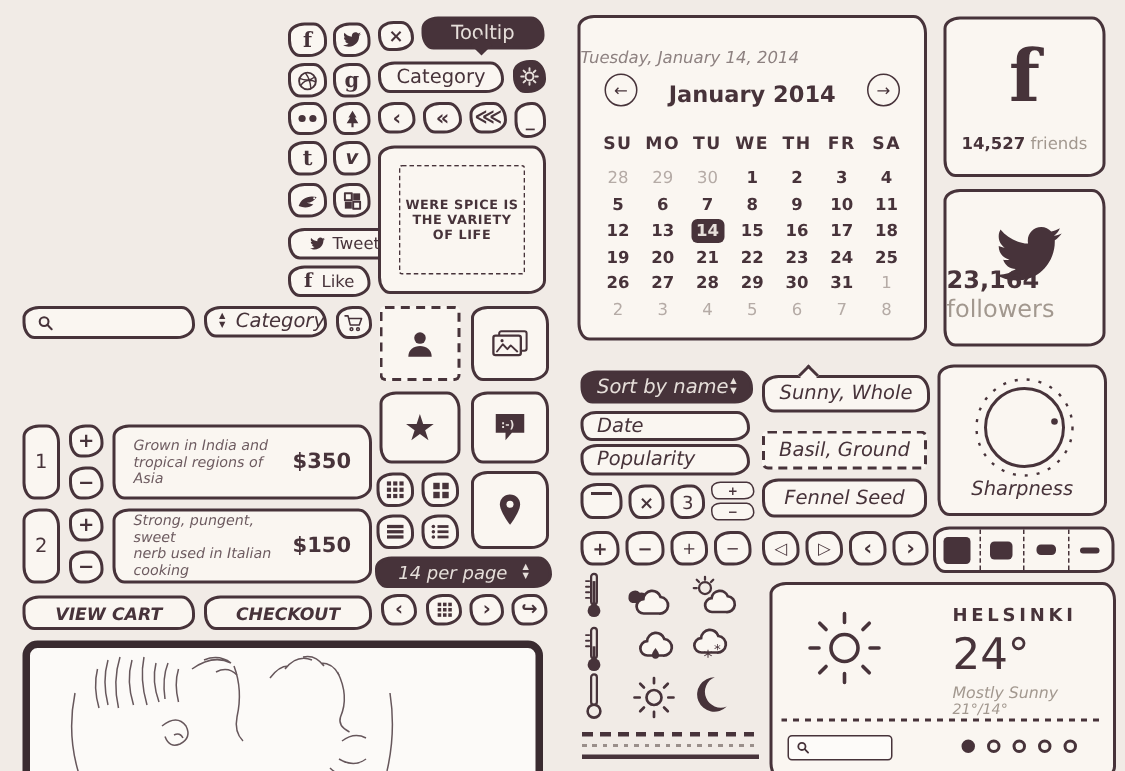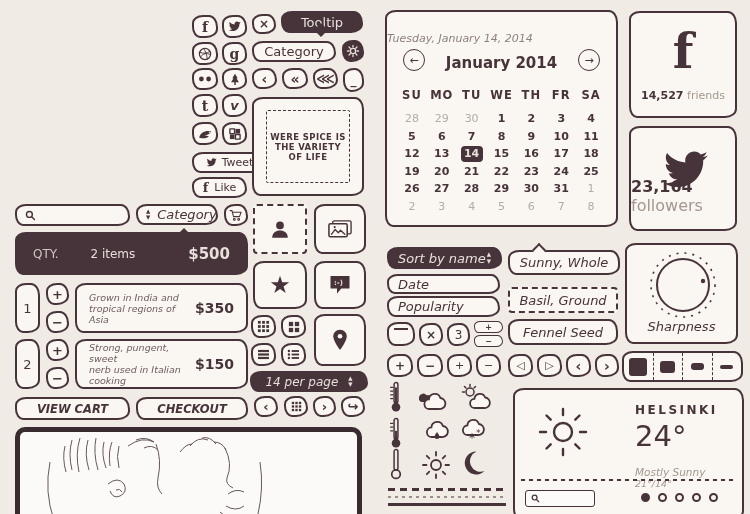--- a/index.html
+++ b/index.html
@@ -170,28 +170,20 @@
   <div class="box sk btn" style="left:224px;top:204px;width:24px;height:22px">
     <span>
         <svg width="14" height="13" viewBox="0 0 20 18" class="stroke" style="stroke-width:1.5">
           <path d="M1.5 2h2.8l2.1 8.6h8.6l2.2-6.2H5.2"></path>
           <circle cx="7.6" cy="14.6" r="1.3"></circle>
           <circle cx="13.8" cy="14.6" r="1.3"></circle>
         </svg>
       </span>
   </div>
 
-  <div class="box sk dark" style="left:15px;top:232px;width:233px;height:43px">
-    <div class="tail ink" style="left:162px;top:-4px"></div>
-    <div style="display:flex;align-items:center;height:100%;padding:0 16px;font-size:12px">
-      <span style="color:#cfc6c1">QTY.</span>
-      <span style="margin-left:32px">2 items</span>
-      <span style="margin-left:auto;font-weight:bold;font-size:15px">$500</span>
-    </div>
-  </div>
 
   <div class="box sk btn" style="left:15px;top:283px;width:25px;height:50px;font-size:13px">
       <span style="font-weight:normal">1</span>
     </div>
   <div class="box sk btn" style="left:46px;top:283px;width:23px;height:22px;font-size:13px">
       <span>+</span>
     </div>
   <div class="box sk btn" style="left:46px;top:311px;width:23px;height:22px;font-size:13px">
       <span>−</span>
     </div>
@@ -615,21 +607,21 @@
       <svg width="60" height="60" viewBox="0 0 60 60">
           <g class="stroke" style="stroke-width:2.4">
             <circle cx="30" cy="30" r="9"></circle>
             <path d="M30 7v6M30 47v6M7 30h6M47 30h6M13.5 13.5l4.2 4.2M42.3 42.3l4.2 4.2M13.5 46.5l4.2-4.2M42.3 17.7l4.2-4.2"></path>
           </g>
         </svg>
     </div>
     <div class="abs" style="left:120px;top:13px">
       <div style="font-size:12px;font-weight:bold;letter-spacing:2.5px">HELSINKI</div>
       <div style="font-size:29px;margin-top:2px">24°</div>
-      <div class="muted" style="font-size:10.5px;font-style:italic;margin-top:13px">Mostly Sunny</div>
+      <div class="muted" style="font-size:10.5px;font-style:italic;margin-top:3px">Mostly Sunny</div>
       <div class="muted" style="font-size:9.5px;font-style:italic">21°/14°</div>
     </div>
     <div class="dotline" style="left:6px;right:6px;top:89px;background:repeating-linear-gradient(90deg,#47333a 0 4px,transparent 4px 8px)"></div>
     <div class="abs" style="left:10px;top:100px;width:70px;height:17px;border:1.5px solid var(--ink);border-radius:3px;background:#fdfbf9;display:flex;align-items:center;padding-left:5px">
       <span>
           <svg width="9" height="9" viewBox="0 0 12 12" class="stroke" style="stroke-width:1.6">
             <circle cx="4.8" cy="4.8" r="3.2"></circle>
             <path d="M7.3 7.3l3 3"></path>
           </svg>
         </span>

